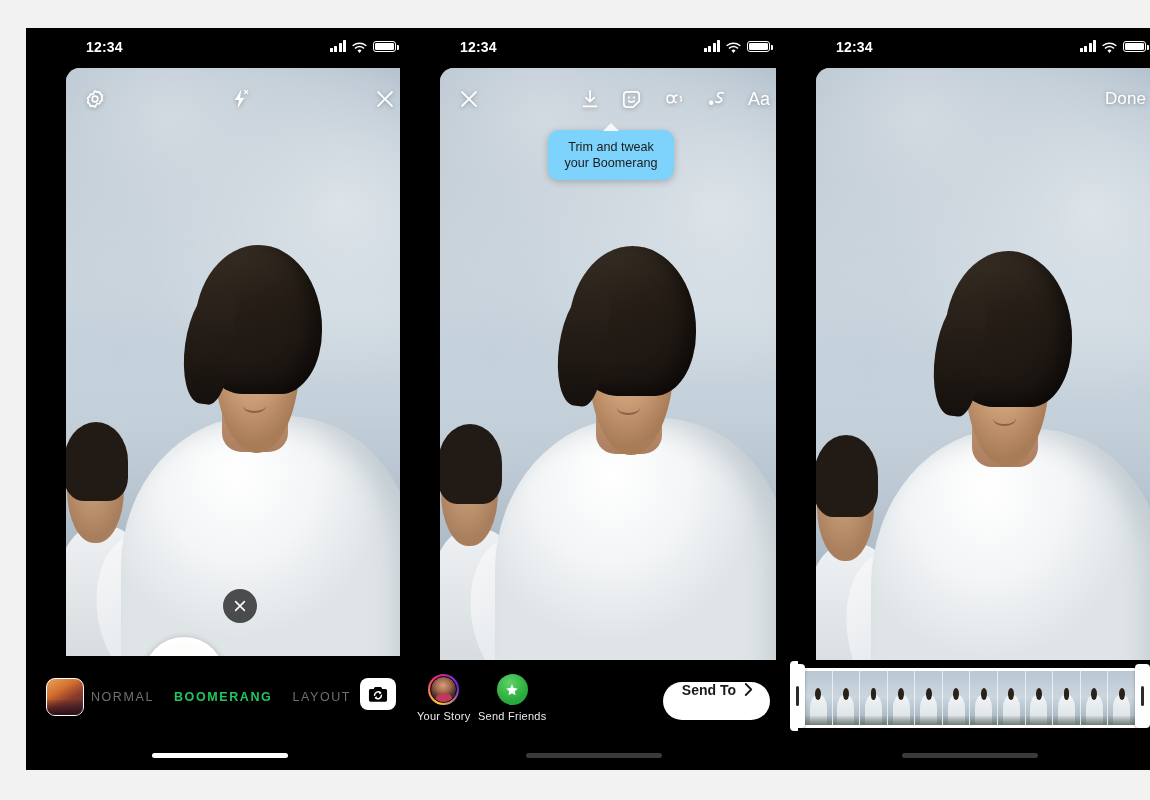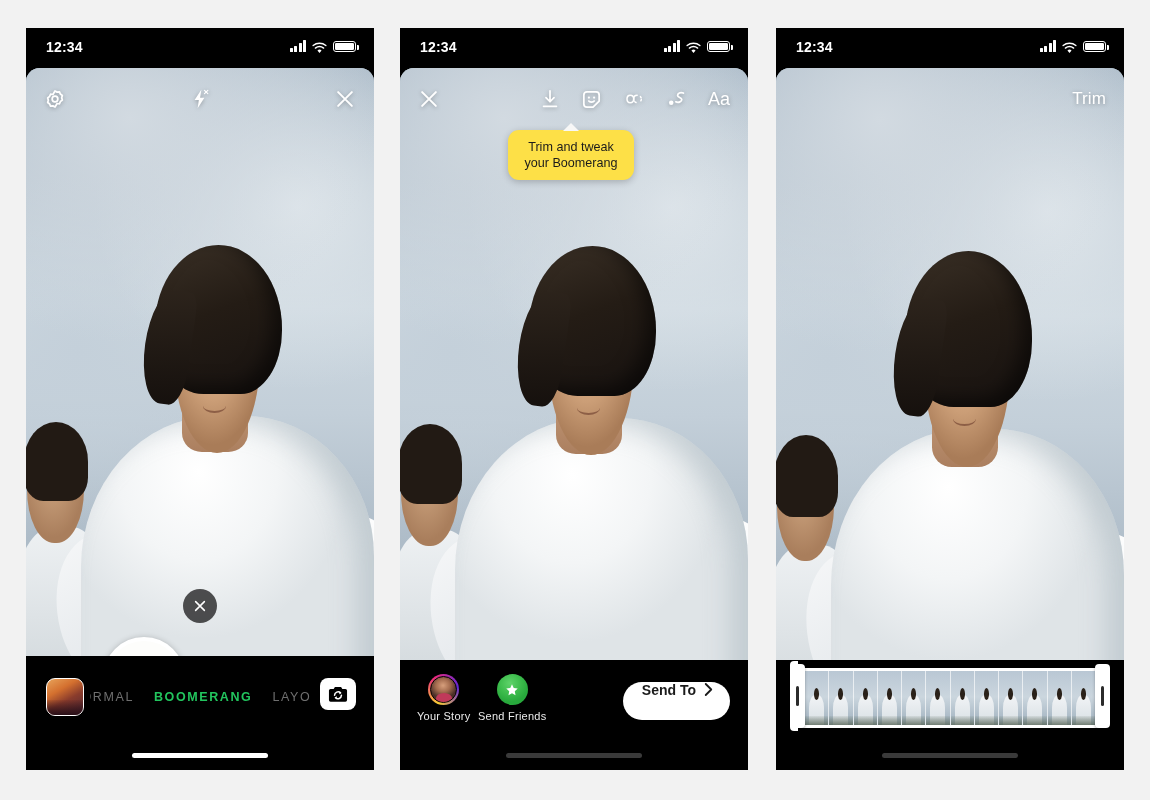--- a/index.html
+++ b/index.html
@@ -10,20 +10,21 @@
     overflow:hidden;
   }
   .stage{position:relative;width:1150px;height:800px;}
 
   
   .phone{
     position:absolute;
     width:348px;height:742px;
     background:#000;
     overflow:hidden;
+    padding-left:40px;
   }
   #phone1{left:26px;top:28px;}
   #phone2{left:400px;top:28px;}
   #phone3{left:776px;top:28px;}
 
   
   .statusbar{
     position:relative;height:40px;
     background:#000;color:#fff;
   }
@@ -166,21 +167,21 @@
 
   .gear{width:22px;height:22px;}
   .xmark{width:22px;height:22px;}
   .flash{width:20px;height:24px;position:relative;}
 
   
   .toolrow{display:flex;align-items:center;gap:19px;}
 
   .tooltip{
     position:absolute;left:108px;top:62px;z-index:9;
-    background:#fde047;color:#1b1b1b;
+    background:#7dd3fc;color:#1b1b1b;
     border-radius:11px;
     padding:9px 12px;
     font-size:12.6px;line-height:1.28;
     text-align:center;
     box-shadow:0 2px 7px rgba(0,0,0,.22);
     width:126px;box-sizing:border-box;
     font-weight:500;
   }
   .tooltip::before{
     content:"";position:absolute;left:50%;top:-7px;margin-left:-8px;
@@ -633,21 +634,21 @@
                 <div class="eye r"></div>
                 <div class="mouth"></div>
               </div>
             <div class="hair"></div>
           </div>
         </div>
       </div>
 
       <div class="topbar">
         <span class="spacer"></span>
-        <span class="done-btn">Trim</span>
+        <span class="done-btn">Done</span>
       </div>
 
       <div class="fx-row">
         <div class="fx active">
           <svg width="22" height="13" viewBox="0 0 40 22" fill="none">
             <defs>
                 <linearGradient id="ig2" x1="0" y1="0" x2="1" y2="1">
               <stop offset="0%" stop-color="#f9a825"></stop>
                   <stop offset="50%" stop-color="#e5156e"></stop>
                   <stop offset="100%" stop-color="#6228d7"></stop>

